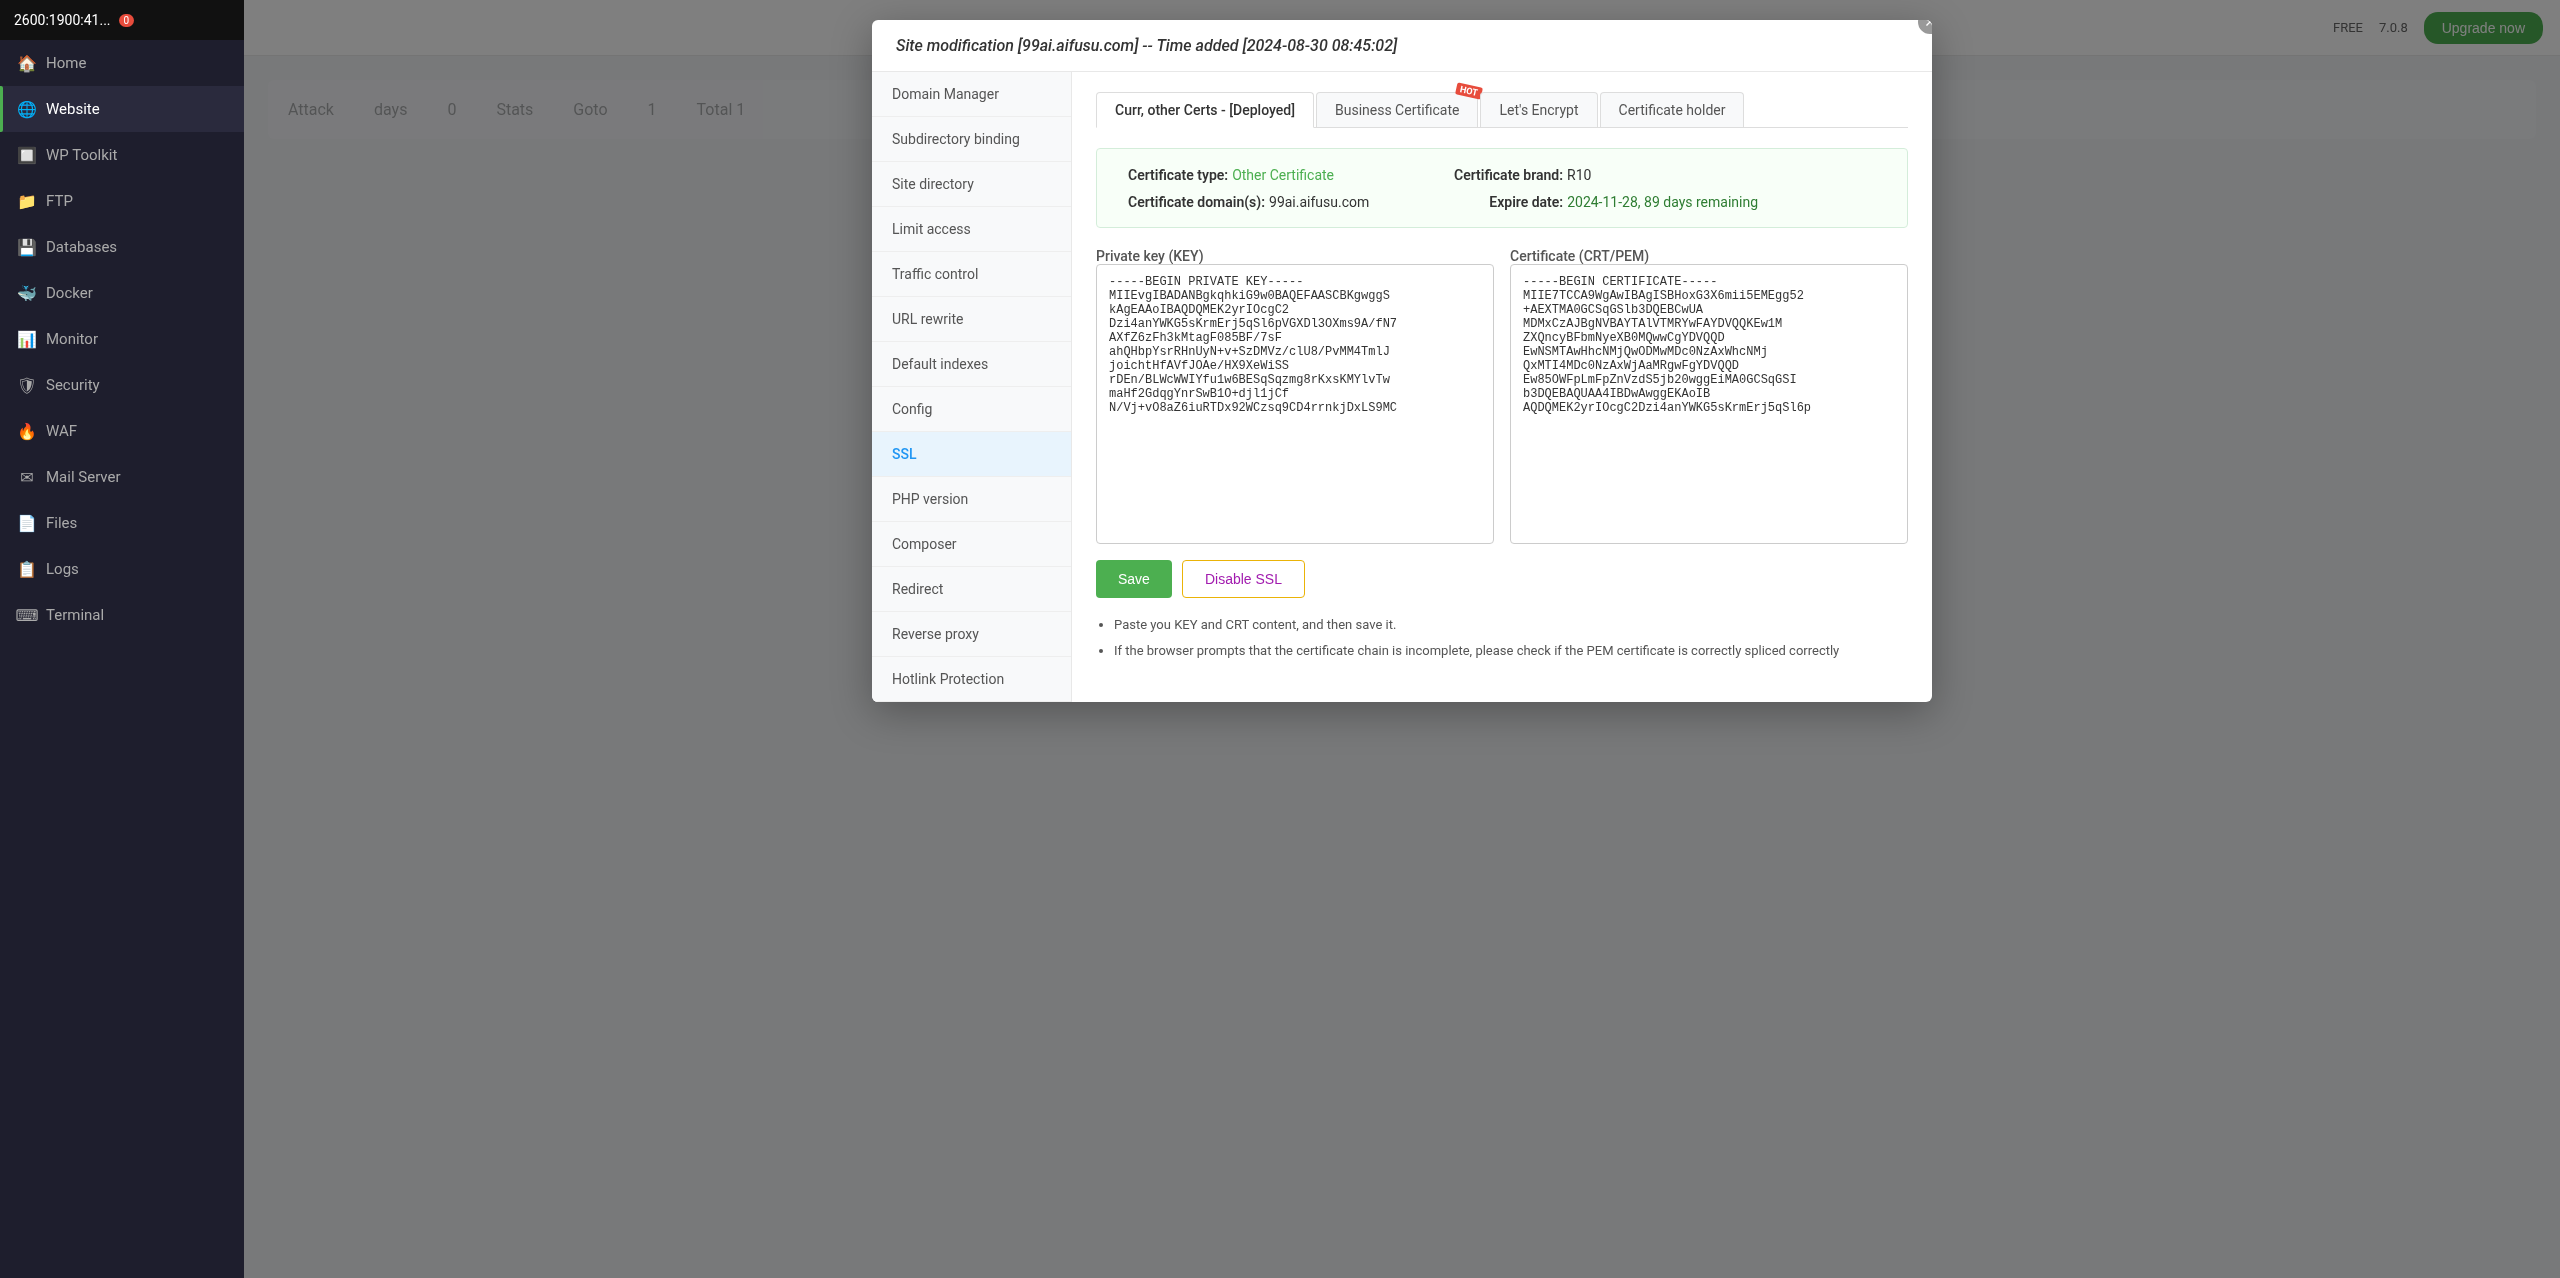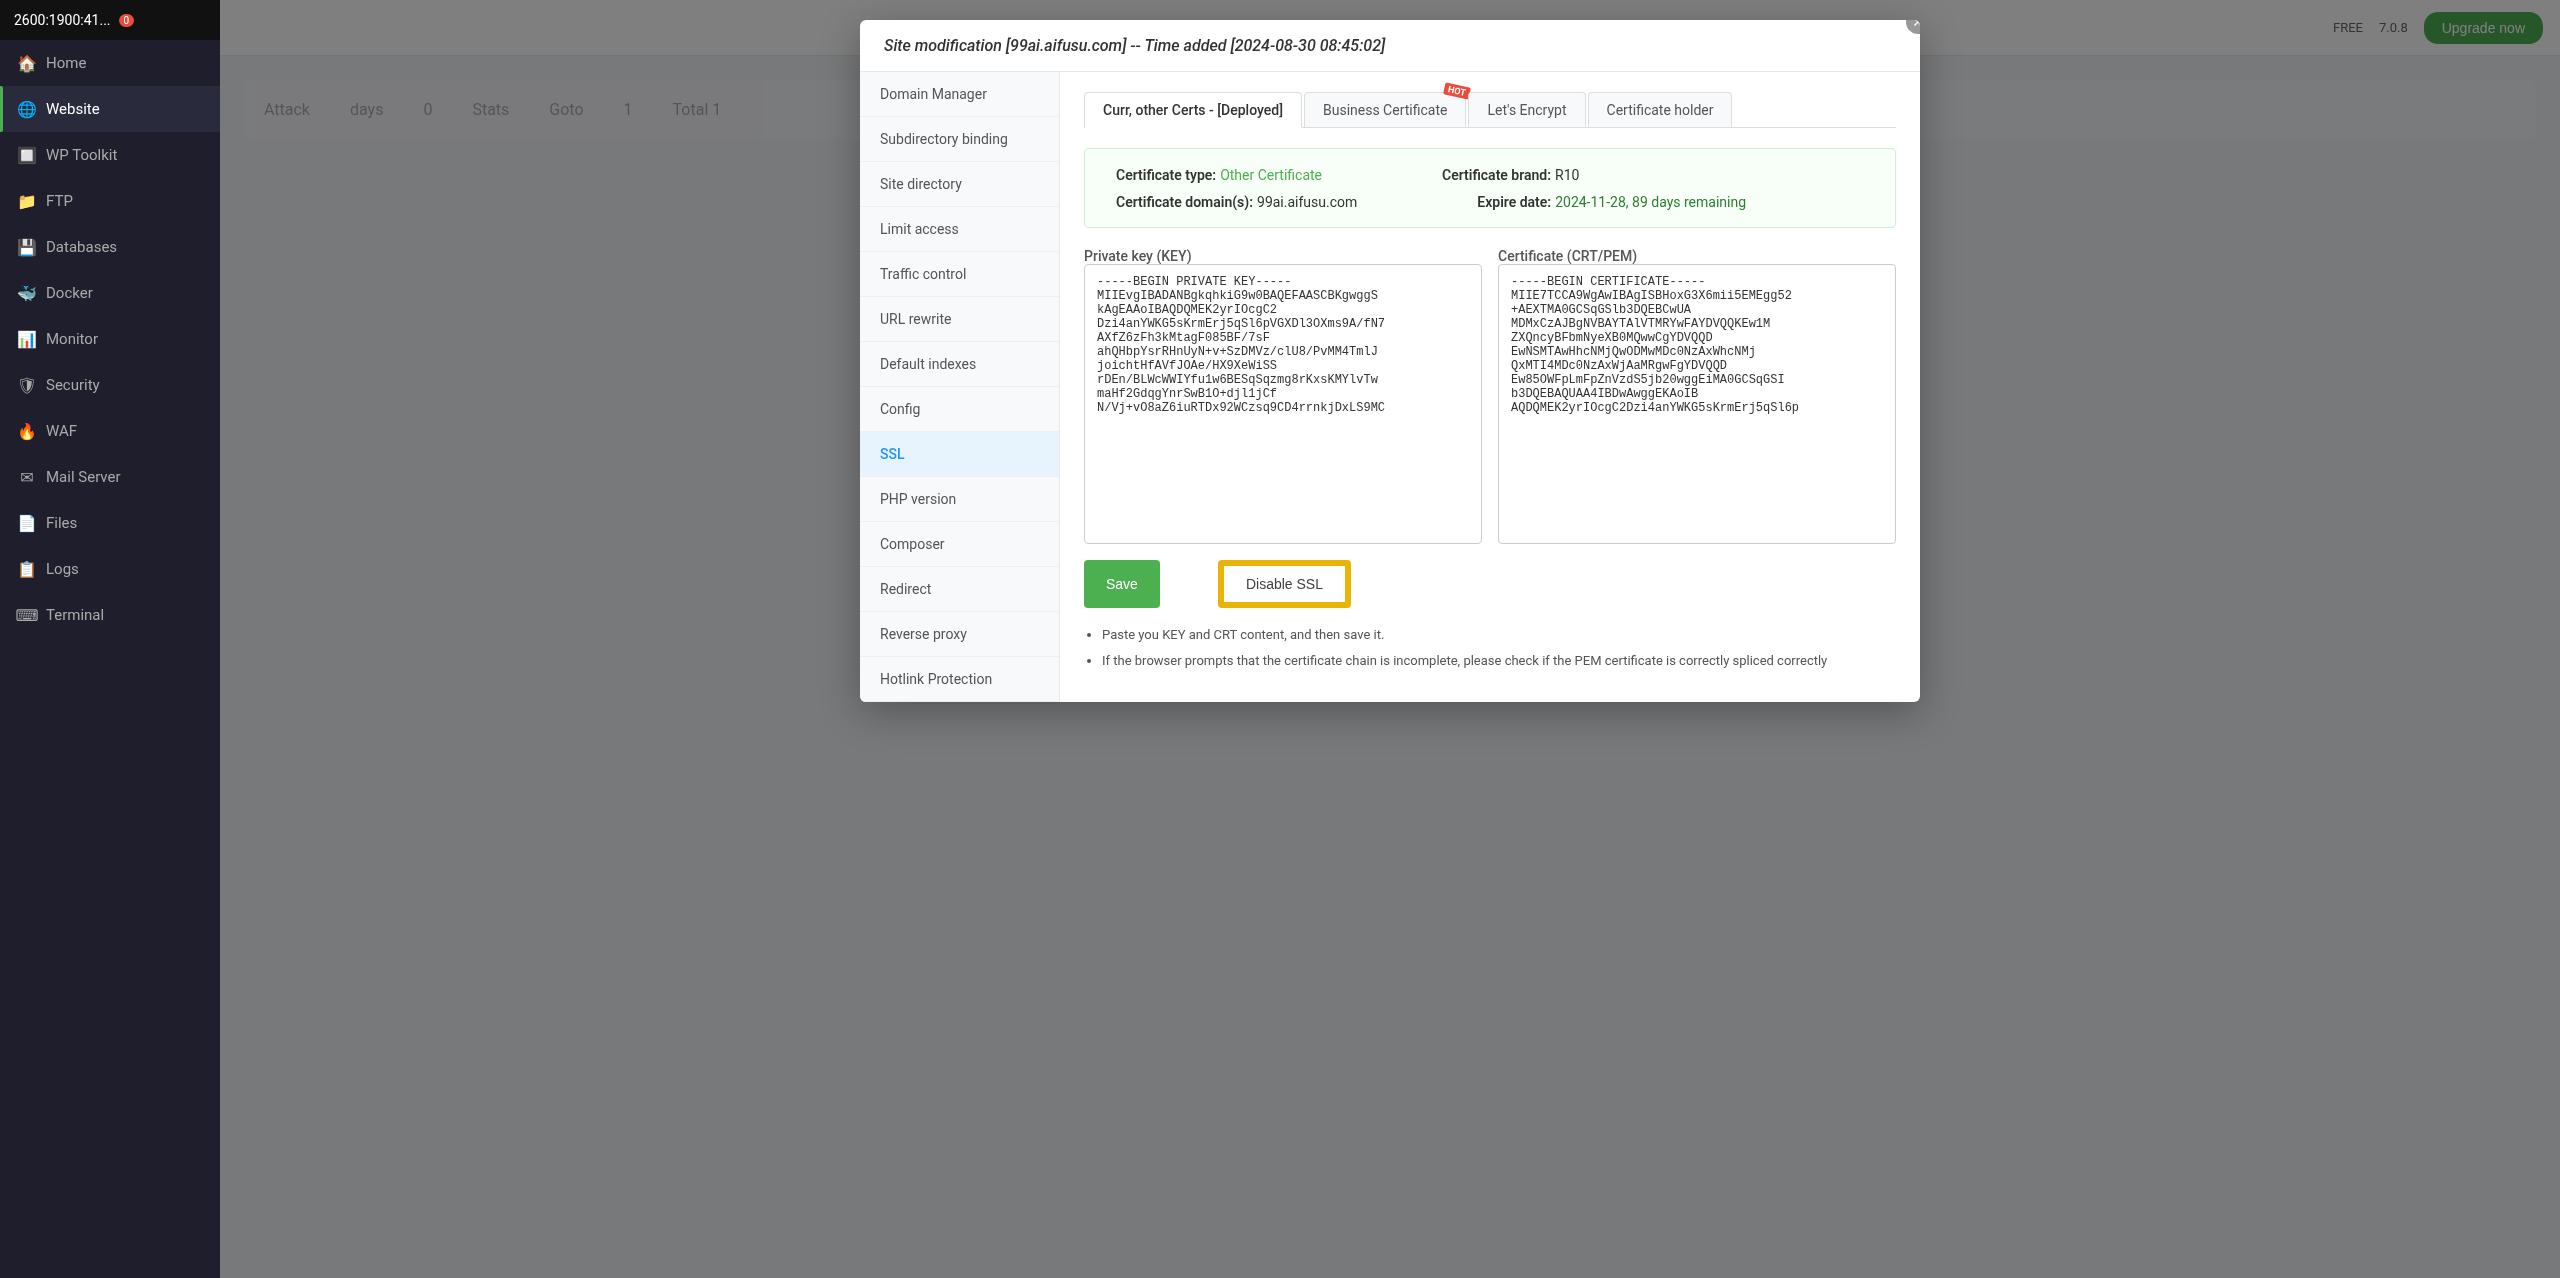--- a/index.html
+++ b/index.html
@@ -7,21 +7,21 @@
       font-family: -apple-system, BlinkMacSystemFont, 'Segoe UI', Roboto, sans-serif;
       background: #2d2d2d;
       width: 2560px;
       height: 1278px;
       overflow: hidden;
       display: flex;
     }
 
     
     .sidebar {
-      width: 220px;
+      width: 244px;
       background: #1e1e2d;
       height: 100%;
       display: flex;
       flex-direction: column;
       flex-shrink: 0;
     }
     .sidebar-header {
       background: #111;
       padding: 12px 14px;
       display: flex;
@@ -334,27 +334,26 @@
       color: #fff;
       border: none;
       padding: 10px 22px;
       border-radius: 4px;
       font-size: 14px;
       cursor: pointer;
       font-weight: 500;
     }
     .btn-disable {
       background: #fff;
-      color: #404040;
-      border: 6px solid #eab308;
+      color: #a21caf;
+      border: 1px solid #eab308;
       padding: 10px 22px;
       border-radius: 4px;
       font-size: 14px;
       cursor: pointer;
-      margin-left: 48px;
     }
 
     
     .notes {
       font-size: 13px;
       color: #555;
       line-height: 1.7;
     }
     .notes li {
       margin-left: 18px;

